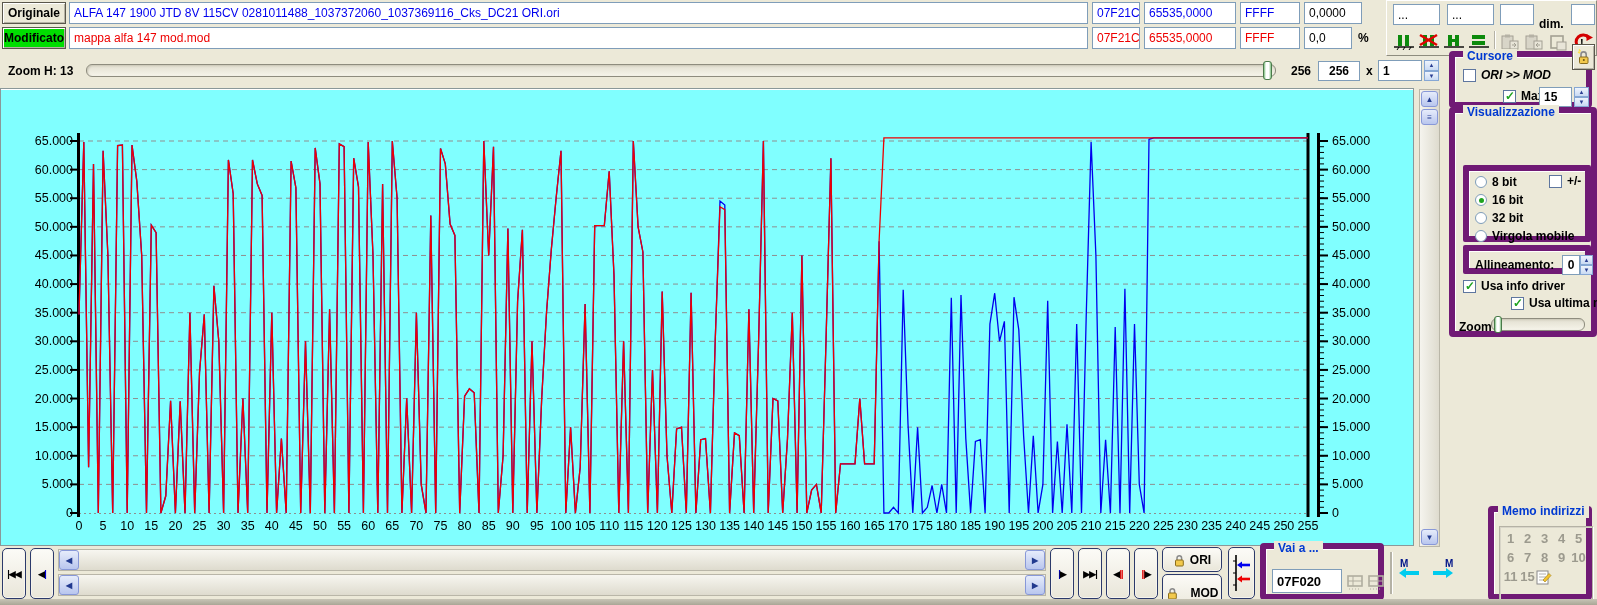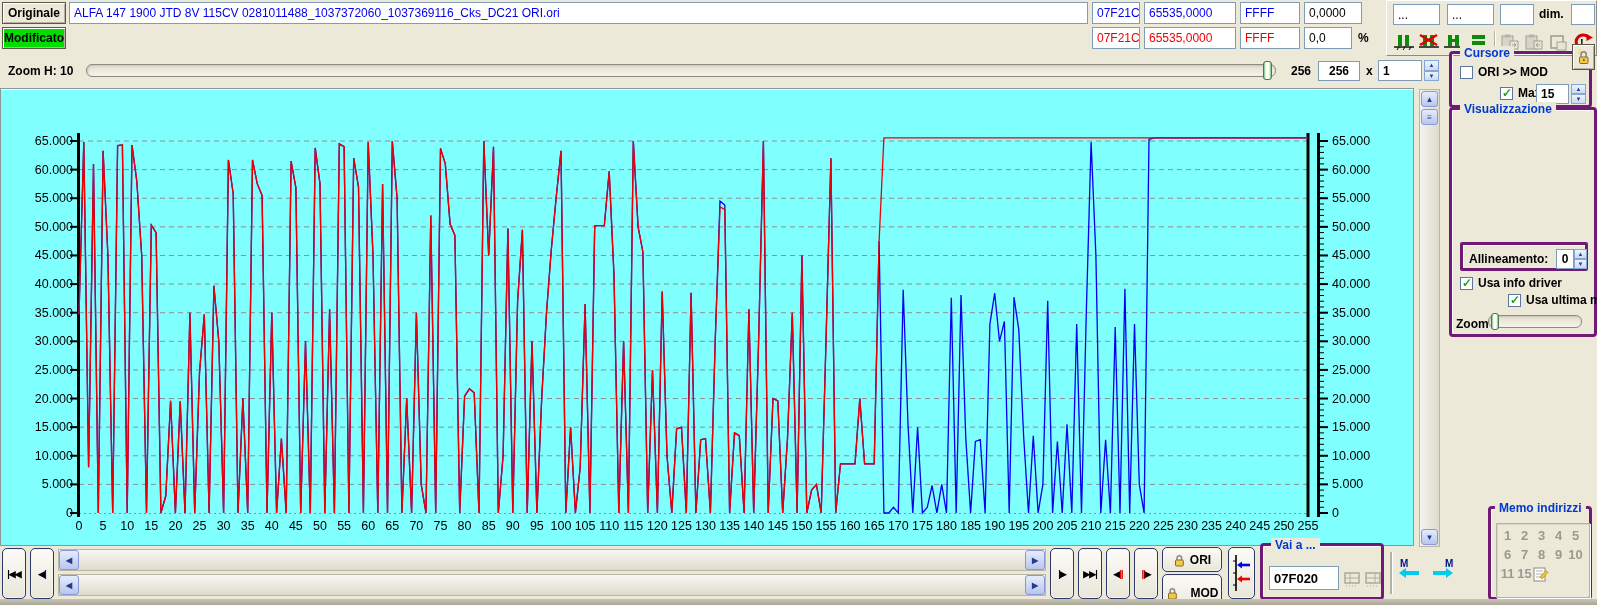--- a/index.html
+++ b/index.html
@@ -15,21 +15,21 @@
   .lbl { position:absolute; font-weight:bold; font-size:12px; }
   .btn { position:absolute; background:#ECE9D8; border:1px solid #5a574c;
          box-shadow: inset 1px 1px 0 #ffffff, inset -1px -1px 0 #b5b2a5;
          display:flex; align-items:center; justify-content:center; font-weight:bold; font-size:12px; }
   .btn.green { background:#00DE00; }
   .navbtn { position:absolute; background:linear-gradient(#fcfbf7,#e9e6d9); border:1px solid #2c3a6b;
             border-radius:5px; box-shadow: inset 0 0 0 1px #f6f4ec; display:flex; align-items:center;
             justify-content:center; font-weight:bold; font-size:9px; letter-spacing:-1px; }
   .navbtn .blue-bar { color:#0000D8; }
   .navbtn .red-bar { color:#E00000; }
-  .group { position:absolute; border:3px solid #701a75; border-radius:4px;
+  .group { position:absolute; border:6px solid #701a75; border-radius:4px;
            box-shadow: 1px 1px 0 #ffffff inset; }
   .group-title { position:absolute; top:-8px; left:8px; background:#ECE9D8; padding:0 4px;
                  color:#0039d1; font-weight:bold; font-size:12px; white-space:nowrap; }
   .row { display:flex; align-items:center; gap:5px; font-weight:bold; font-size:12px; white-space:nowrap; }
   .check { width:13px; height:13px; min-width:13px; background:#fff; border:1px solid #5E769F; position:relative; }
   .check.on::after { content:"✓"; position:absolute; left:1px; top:-2px; color:#1FA31F;
                      font-weight:bold; font-size:12px; }
   .radio { width:12px; height:12px; min-width:12px; background:#fff; border:1px solid #7F9DB9;
            border-radius:50%; position:relative; }
   .radio.on::after { content:""; position:absolute; left:2.5px; top:2.5px; width:5px; height:5px;
@@ -62,31 +62,32 @@
 <div id="app">
 
   <div class="btn" style="left:2px;top:2px;width:64px;height:22px;">Originale</div>
   <div class="field blue-text" style="left:69px;top:2px;width:1019px;height:22px;">ALFA 147 1900 JTD 8V 115CV 0281011488_1037372060_1037369116_Cks_DC21 ORI.ori</div>
   <div class="field blue-text" style="left:1092px;top:2px;width:48px;height:22px;">07F21C</div>
   <div class="field blue-text" style="left:1144px;top:2px;width:92px;height:22px;">65535,0000</div>
   <div class="field blue-text" style="left:1240px;top:2px;width:60px;height:22px;">FFFF</div>
   <div class="field" style="left:1304px;top:2px;width:58px;height:22px;">0,0000</div>
 
   <div class="btn green" style="left:2px;top:27px;width:64px;height:22px;">Modificato</div>
+  <div class="field red-text" style="left:69px;top:27px;width:1019px;height:22px;">mappa alfa 147 mod.mod</div>
   <div class="field red-text" style="left:1092px;top:27px;width:48px;height:22px;">07F21C</div>
   <div class="field red-text" style="left:1144px;top:27px;width:92px;height:22px;">65535,0000</div>
   <div class="field red-text" style="left:1240px;top:27px;width:60px;height:22px;">FFFF</div>
   <div class="field" style="left:1304px;top:27px;width:48px;height:22px;">0,0</div>
   <span class="lbl" style="left:1358px;top:31px;">%</span>
 
   <div class="toppanel" style="left:1386px;top:0;width:211px;height:56px;">
     <div class="field" style="left:6px;top:3px;width:47px;height:21px;">...</div>
     <div class="field" style="left:60px;top:3px;width:47px;height:21px;">...</div>
     <div class="field" style="left:113px;top:3px;width:34px;height:21px;"></div>
-    <span class="lbl" style="left:152px;top:6px;text-align:right;">dim.</span>
+    <span class="lbl" style="left:152px;top:16px;text-align:right;">dim.</span>
     <div class="field" style="left:184px;top:3px;width:24px;height:21px;"></div>
 
     <div class="icon-box abs" style="left:5px;top:30px;width:23px;height:22px;">
       <svg width="22" height="18">
         <rect x="5" y="2" width="4" height="11" fill="#0C8A0C"></rect>
           <rect x="12" y="2" width="4" height="11" fill="#0C8A0C"></rect>
         <line x1="1" y1="14" x2="21" y2="14" stroke="#000" stroke-width="1.4"></line>
         <line x1="4" y1="17" x2="6" y2="14" stroke="#000"></line>
           <line x1="10" y1="17" x2="12" y2="14" stroke="#000"></line>
           <line x1="16" y1="17" x2="18" y2="14" stroke="#000"></line>
@@ -141,21 +142,21 @@
     </div>
     <div class="icon-box abs" style="left:184px;top:30px;width:24px;height:22px;">
       <svg width="20" height="18">
         <path d="M15.5 4.5 A7 7 0 1 0 15.5 13.5" stroke="#D40000" stroke-width="3" fill="none"></path>
         <polygon points="13.5,1 20,4.5 13.5,8" fill="#D40000"></polygon>
         <text x="7" y="13.5" font-size="11" font-weight="bold" fill="#000">!</text>
       </svg>
     </div>
   </div>
 
-  <span class="lbl" style="left:8px;top:64px;">Zoom H: 10</span>
+  <span class="lbl" style="left:8px;top:64px;">Zoom H: 13</span>
   <div class="slider-track" style="left:86px;top:64px;width:1190px;height:13px;"></div>
   <div class="slider-thumb" style="left:1263px;top:61px;width:9px;height:19px;"></div>
   <span class="lbl" style="left:1291px;top:64px;">256</span>
   <div class="field bold" style="left:1318px;top:61px;width:42px;height:20px;justify-content:center;">256</div>
   <span class="lbl" style="left:1366px;top:64px;">x</span>
   <div class="field bold" style="left:1378px;top:60px;width:44px;height:21px;">1</div>
   <div class="spin" style="left:1424px;top:60px;height:21px;">
     <div>▲</div>
     <div>▼</div>
   </div>
@@ -365,21 +366,21 @@
     <div class="sb-btn abs" style="left:1px;top:19px;width:17px;height:16px;">
         <span>≡</span>
       </div>
     <div class="sb-btn abs" style="left:1px;top:439px;width:17px;height:16px;">
         <span>▼</span>
       </div>
   </div>
 
   <div class="group" style="left:1449px;top:51px;width:143px;height:57px;">
     <span class="group-title">Cursore</span>
-    <div class="row abs" style="left:8px;top:11px;">
+    <div class="row abs" style="left:8px;top:11px;font-style:italic;">
       <span class="check"></span>
       <span>ORI &gt;&gt; MOD</span>
     </div>
     <div class="row abs" style="left:8px;top:32px;padding-left:40px;">
       <span class="check on"></span>
       <span>Max var.</span>
     </div>
     <div class="field bold" style="left:84px;top:30px;width:33px;height:20px;">15</div>
     <div class="spin" style="left:119px;top:30px;height:20px;">
       <div>▲</div>
@@ -391,20 +392,42 @@
     <svg width="15" height="16">
       <path d="M2 3 L4 4 M3 0.5 L4.5 2.5" stroke="#ffe14d" stroke-width="1.4"></path>
       <path d="M5 8 V5.5 a2.6 2.6 0 0 1 5.2 0 V8" fill="none" stroke="#8a8a8a" stroke-width="1.6"></path>
       <rect x="3.5" y="8" width="8.5" height="6.5" rx="1" fill="#F2C94C" stroke="#8a6d1c"></rect>
       <circle cx="7.8" cy="11" r="1" fill="#6b5510"></circle>
     </svg>
   </div>
 
   <div class="group" style="left:1449px;top:107px;width:148px;height:230px;">
     <span class="group-title">Visualizzazione</span>
+    <div class="group" style="left:8px;top:52px;width:128px;height:77px;border-radius:2px;">
+      <div class="row abs" style="left:6px;top:4px;">
+        <span class="radio"></span>
+        <span>8 bit</span>
+      </div>
+      <div class="row abs" style="left:80px;top:3px;">
+        <span class="check"></span>
+        <span>+/-</span>
+      </div>
+      <div class="row abs" style="left:6px;top:22px;">
+        <span class="radio on"></span>
+        <span>16 bit</span>
+      </div>
+      <div class="row abs" style="left:6px;top:40px;">
+        <span class="radio"></span>
+        <span>32 bit</span>
+      </div>
+      <div class="row abs" style="left:6px;top:58px;">
+        <span class="radio"></span>
+        <span>Virgola mobile</span>
+      </div>
+    </div>
     <div class="group" style="left:8px;top:132px;width:128px;height:29px;border-radius:2px;">
       <span class="lbl" style="left:6px;top:7px;">Allineamento:</span>
       <div class="field bold" style="left:93px;top:4px;width:18px;height:20px;justify-content:center;">0</div>
       <div class="spin" style="left:111px;top:4px;height:20px;width:13px;">
         <div>▲</div>
         <div>▼</div>
       </div>
     </div>
     <div class="row abs" style="left:8px;top:166px;">
       <span class="check on"></span>

